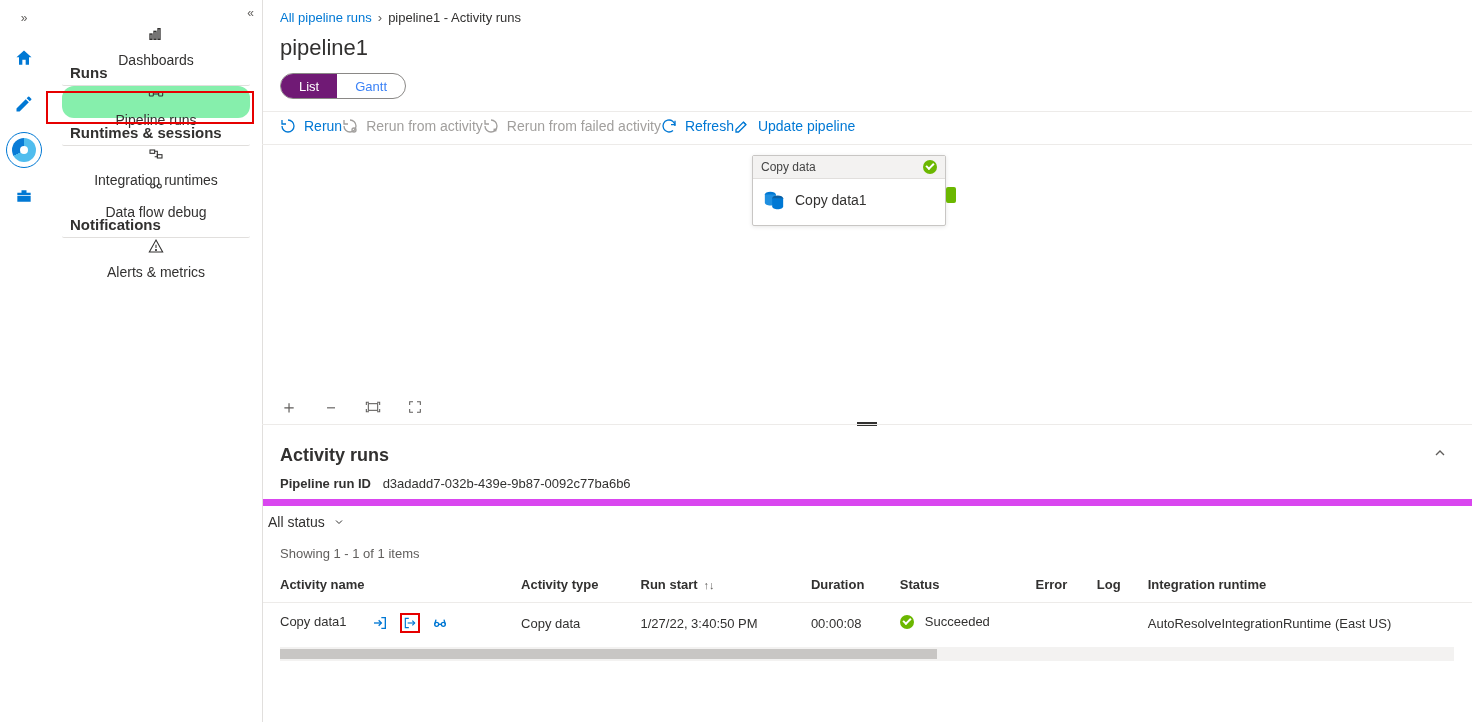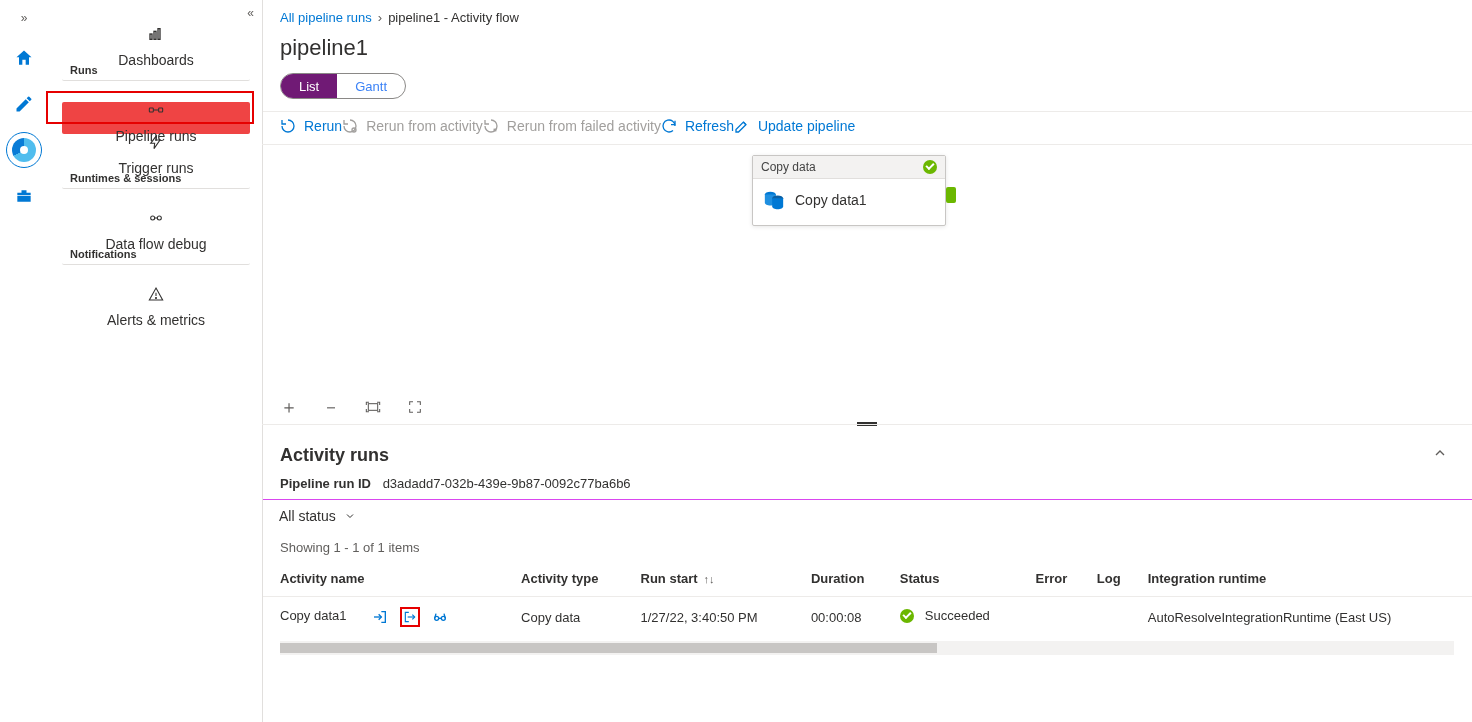--- a/index.html
+++ b/index.html
@@ -13,23 +13,23 @@
 .rail-btn svg { width: 20px; height: 20px; }
 .rail .monitor-wrap { width: 36px; height: 36px; display:flex;align-items:center;justify-content:center; border:1px solid #0078d4; border-radius:50%; cursor:pointer; }
 .rail .monitor-wrap .gauge-bg{ width:24px;height:24px;border-radius:50%;background: conic-gradient(#50bdee 0 240deg, #0a7cd6 240deg 360deg); position:relative; display:flex;align-items:center;justify-content:center;}
 .rail .monitor-wrap .gauge-bg::after{content:"";width:8px;height:8px;background:#fff;border-radius:50%;}
 
 
 .side { width: 214px; min-width:214px; background:#fff; padding: 0 0 0 0; position:relative; }
 .side .collapse { position:absolute; top:6px; right:8px; font-size:12px; color:#605e5c; cursor:pointer; }
 .side-pad{ padding: 26px 12px 0 14px; }
 .side-item, .side-head { display:flex; align-items:center; gap:10px; height:32px; padding:0 8px; border-radius:2px; }
-.side-head { color:#323130; font-weight:600; font-size:11px; margin-top:6px; border-bottom:1px solid #e1dfdd; padding-bottom:4px; height:auto; margin-bottom:21px; }
+.side-head { color:#323130; font-weight:600; font-size:15px; margin-top:6px; border-bottom:1px solid #e1dfdd; padding-bottom:4px; height:auto; margin-bottom:0; }
 .side-item { cursor:pointer; color:#323130;flex-direction:column; }
-.side-item.selected{ background:#ef4444; }
+.side-item.selected{ background:#86efac;border-radius:12px; }
 .side-item svg{ width:16px;height:16px; color:#323130; flex-shrink:0;}
 .side .highlight-box { position:absolute; border:2px solid #e60000; pointer-events:none; }
 
 
 .main { flex:1; display:flex; flex-direction:column; min-width:0; position:relative;}
 .vline { position:absolute; left:0; top:0; bottom:0; width:1px; background:#e1dfdd; }
 .breadcrumb { display:flex; align-items:center; gap:6px; padding:10px 18px 0 18px; font-size:13px; }
 .breadcrumb a{ color:#0078d4; text-decoration:none; cursor:pointer;}
 .breadcrumb .sep{ color:#605e5c; }
 .page-title { font-size:22px; font-weight:400; padding:10px 18px 12px 18px; }
@@ -57,21 +57,21 @@
 .canvas-tools{ position:absolute; left:18px; bottom:8px; display:flex; gap:24px; color:#605e5c; }
 .canvas-tools .ct{ width:18px;height:18px; display:flex;align-items:center;justify-content:center; cursor:pointer; font-size:18px; }
 .divider-handle{ position:absolute; left:50%; bottom:-2px; transform:translateX(-50%); width:20px;height:4px;background:#323130;}
 
 .section{ padding:20px 18px 8px 18px; position:relative; border-top:1px solid #edebe9;}
 .section h2{ font-size:18px; font-weight:600; margin-bottom:10px;}
 .section .kv{ font-size:13px; }
 .section .kv b{ font-weight:600; margin-right:8px;}
 .chev-up{ position:absolute; right:24px; top:20px; cursor:pointer; color:#605e5c;}
 
-.filters{ padding:8px 17px; border-top:1px solid #d946ef;}
+.filters{ padding:8px 6px; border-top:7px solid #d946ef;}
 .dd{ display:inline-flex;align-items:center; gap:8px; color:#323130; cursor:pointer; }
 .showing{ padding:8px 18px 6px 18px; color:#605e5c; font-size:13px;}
 
 .table{ width:100%; border-collapse:collapse; }
 .table th{ text-align:left; font-weight:600; font-size:13px; padding:10px 8px; white-space:nowrap;}
 .table th:first-child, .table td:first-child{ padding-left:18px;}
 .table td{ font-size:13px; padding:10px 8px; border-top:1px solid #edebe9; white-space:nowrap; }
 .sort-icon{ margin-left:6px; font-size:11px; color:#605e5c;}
 .row-icons{ display:inline-flex; gap:10px; margin-left:20px; vertical-align:middle;}
 .row-icons .ic{ width:20px;height:20px;display:flex;align-items:center;justify-content:center;color:#0078d4;cursor:pointer; position:relative;}
@@ -125,28 +125,30 @@
 
       <div class="side-head">Runs</div>
       <div class="side-item selected">
         <svg viewBox="0 0 24 24" fill="none" stroke="currentColor" stroke-width="1.6">
             <rect x="2" y="9" width="6" height="6" rx="1"></rect>
             <rect x="16" y="9" width="6" height="6" rx="1"></rect>
             <path d="M8 12h8"></path>
           </svg>
         <span>Pipeline runs</span>
       </div>
+
+      <div class="side-head">Runtimes &amp; sessions</div>
       <div class="side-item">
         <svg viewBox="0 0 24 24" fill="none" stroke="currentColor" stroke-width="1.6">
-            <path d="M13 2L4 14h6l-1 8 9-13h-6l1-7z"></path>
-          </svg>
-        <span>Trigger runs</span>
-      </div>
-
-      <div class="side-head">Runtimes &amp; sessions</div>
+            <rect x="3" y="6" width="7" height="5"></rect>
+            <rect x="14" y="13" width="7" height="5"></rect>
+            <path d="M10 8h4v8h-4"></path>
+          </svg>
+        <span>Integration runtimes</span>
+      </div>
       <div class="side-item">
         <svg viewBox="0 0 24 24" fill="none" stroke="currentColor" stroke-width="1.6">
             <circle cx="7" cy="12" r="3"></circle>
             <circle cx="17" cy="12" r="3"></circle>
             <path d="M10 12h4"></path>
           </svg>
         <span>Data flow debug</span>
       </div>
 
       <div class="side-head">Notifications</div>
@@ -162,21 +164,21 @@
 
     <div class="highlight-box" style="left:-2px; top:91px; width:208px; height:33px;"></div>
   </div>
 
   <div class="main">
     <div class="vline"></div>
 
     <div class="breadcrumb">
       <a>All pipeline runs</a>
       <span class="sep">›</span>
-      <span>pipeline1 - Activity flow</span>
+      <span>pipeline1 - Activity runs</span>
     </div>
 
     <div class="page-title">pipeline1</div>
 
     <div class="toggle-row">
       <div class="pill">
         <div class="on">List</div>
         <div class="off">Gantt</div>
       </div>
     </div>

